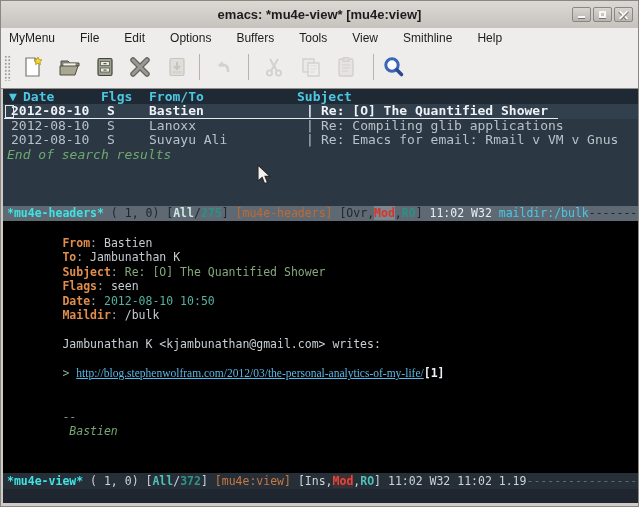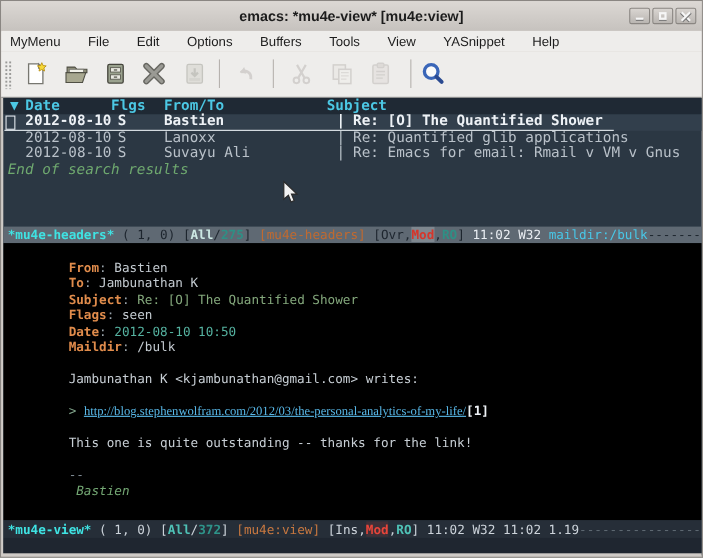--- a/index.html
+++ b/index.html
@@ -33,21 +33,21 @@
   .content{position:absolute;left:2px;top:88px;width:635px;height:416px;background:#2b3743;overflow:hidden;}
   .mono{font-family:"DejaVu Sans Mono",monospace;}
   
   .colhead{position:absolute;left:0;top:0;width:100%;height:15px;background:#1f2934;
            font-size:13px;line-height:15px;font-weight:bold;color:#4cc8e4;white-space:pre;}
   .colhead span{position:absolute;top:0;}
   .ch-sort{left:6px;} .ch-date{left:20px;} .ch-flgs{left:98px;} .ch-from{left:146px;} .ch-subj{left:294px;}
   .hrow{position:absolute;left:0;width:100%;height:14.5px;font-size:13px;line-height:14.5px;
         color:#b9c1c9;white-space:pre;}
   .hrow span{position:absolute;top:0;}
-  .c-date{left:20px;} .c-flag{left:104px;} .c-from{left:146px;} .c-pipe{left:303px;} .c-subj{left:318px;}
+  .c-date{left:8px;} .c-flag{left:104px;} .c-from{left:146px;} .c-pipe{left:303px;} .c-subj{left:318px;}
   .row1{top:15px;background:#323f4c;color:#eef2f6;font-weight:bold;}
   .row2{top:29.5px;} .row3{top:44px;}
   .sel-underline{position:absolute;left:1px;top:28.5px;width:554px;height:1px;background:#e6ebf0;}
   .hollow-cursor{position:absolute;left:2px;top:16px;width:7px;height:11px;border:1px solid #e2e8ee;}
   .end-line{position:absolute;left:4px;top:58.5px;height:14.5px;font-size:13px;line-height:14.5px;
             font-style:italic;color:#6fa96f;white-space:pre;}
   
   .modeline{position:absolute;left:0;width:100%;font-size:11.5px;line-height:15px;
             white-space:pre;overflow:hidden;padding-left:4px;box-sizing:border-box;}
   .ml1{top:117px;height:15px;background:#5f6973;}
@@ -109,21 +109,21 @@
   </div>
 
   <div class="menubar">
     <span class="menu-item">MyMenu</span>
     <span class="menu-item">File</span>
     <span class="menu-item">Edit</span>
     <span class="menu-item">Options</span>
     <span class="menu-item">Buffers</span>
     <span class="menu-item">Tools</span>
     <span class="menu-item">View</span>
-    <span class="menu-item">YASnippet</span>
+    <span class="menu-item">Smithline</span>
     <span class="menu-item">Help</span>
   </div>
 
   <div class="toolbar">
     <div class="tb-handle"></div>
 
     <svg class="tb-icon" style="left:20px" viewBox="0 0 24 24">
       <path d="M5 3 h9 l4 4 v14 h-13 z" fill="#ffffff" stroke="#777770" stroke-width="1.2"></path>
       <path d="M14 3 l4 4 h-4 z" fill="#d8d8d0" stroke="#777770" stroke-width="1"></path>
       <path d="M17 2 l1.2 2.6 2.8.3 -2.1 1.9 .6 2.8 -2.5-1.4 -2.5 1.4 .6-2.8 -2.1-1.9 2.8-.3 z" fill="#f6d838" stroke="#b89010" stroke-width="0.8"></path>
@@ -208,21 +208,21 @@
         <span class="c-subj">Re: [O] The Quantified Shower</span>
       </div>
       <div class="sel-underline"></div>
       <div class="hollow-cursor"></div>
 
       <div class="hrow row2">
         <span class="c-date">2012-08-10</span>
         <span class="c-flag">S</span>
         <span class="c-from">Lanoxx</span>
         <span class="c-pipe">|</span>
-        <span class="c-subj">Re: Quantified glib applications</span>
+        <span class="c-subj">Re: Compiling glib applications</span>
       </div>
 
       <div class="hrow row3">
         <span class="c-date">2012-08-10</span>
         <span class="c-flag">S</span>
         <span class="c-from">Suvayu Ali</span>
         <span class="c-pipe">|</span>
         <span class="c-subj">Re: Emacs for email: Rmail v VM v Gnus</span>
       </div>
 
@@ -252,23 +252,20 @@
       </div>
       <div class="vline"></div>
       <div class="vline">
         <span>Jambunathan K &lt;kjambunathan@gmail.com&gt; writes:</span>
       </div>
       <div class="vline"></div>
       <div class="vline">
         <span class="quote-mark">&gt; </span><span class="body-link">http://blog.stephenwolfram.com/2012/03/the-personal-analytics-of-my-life/</span><span class="link-ref">[1]</span>
       </div>
       <div class="vline"></div>
-      <div class="vline">
-        <span>This one is quite outstanding -- thanks for the link!</span>
-      </div>
       <div class="vline"></div>
       <div class="vline">
         <span class="sig-sep">--</span>
       </div>
       <div class="vline">
         <span class="sig-name"> Bastien</span>
       </div>
     </div>
 
     <div class="modeline ml2 mono"><span class="buf">*mu4e-view*</span><span class="light"> ( 1, 0) </span><span class="light">[</span><span class="teal">All</span><span class="light">/</span><span class="teal2">372</span><span class="light">] </span><span class="orange">[mu4e:view]</span><span class="light"> [</span><span class="light">Ins</span><span class="light">,</span><span class="red">Mod</span><span class="light">,</span><span class="teal">RO</span><span class="light">] </span><span class="light">11:02 W32 11:02 1.19</span><span class="dim">--------------------</span></div>

